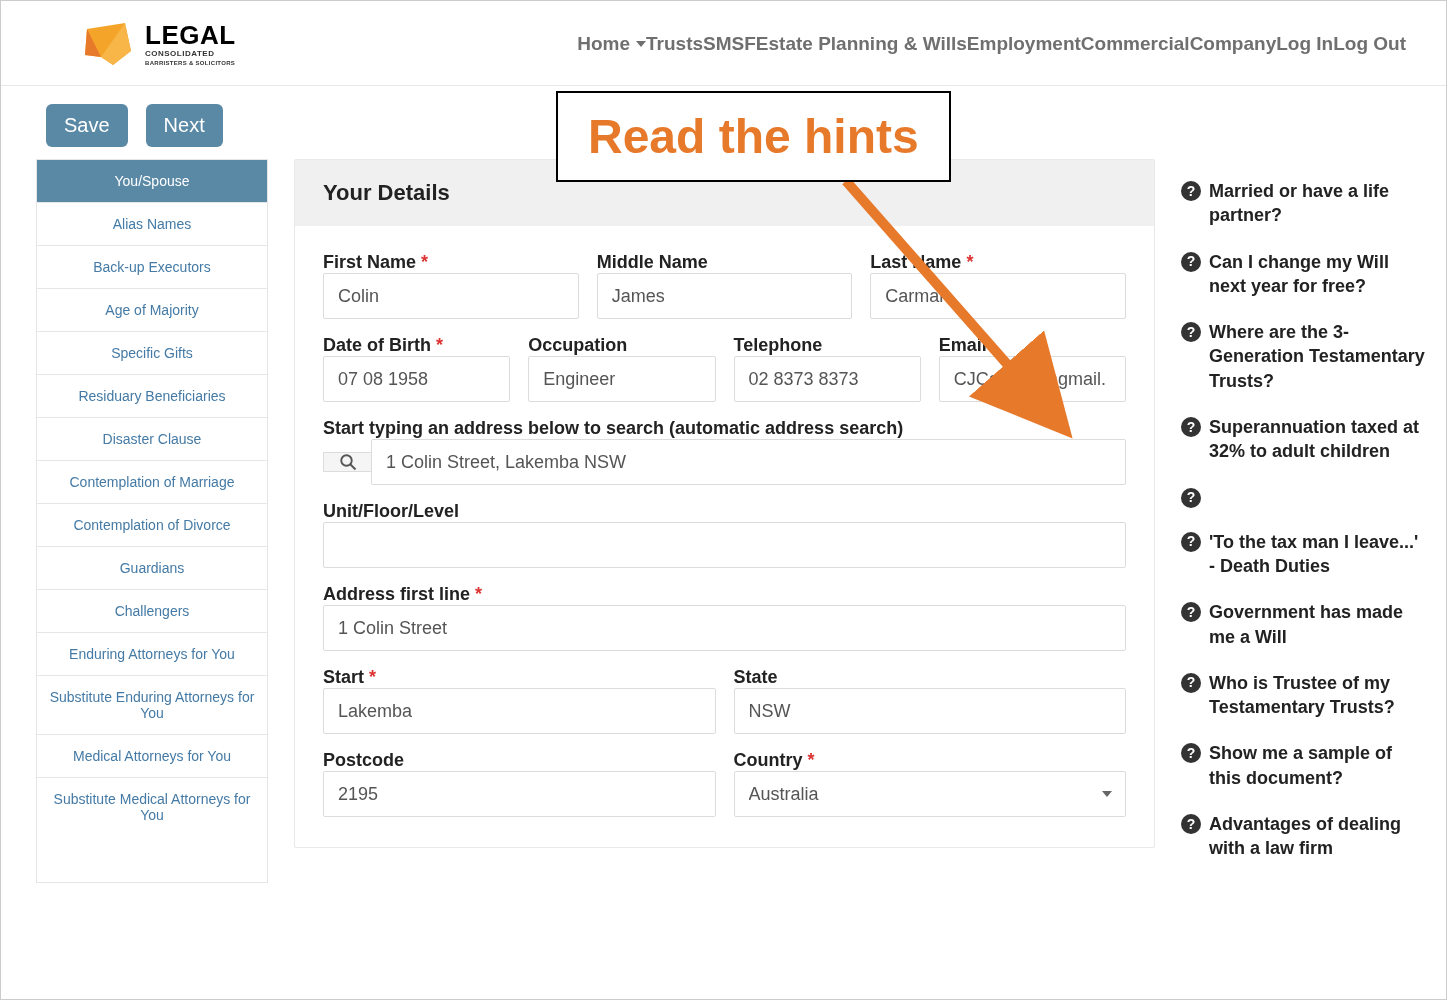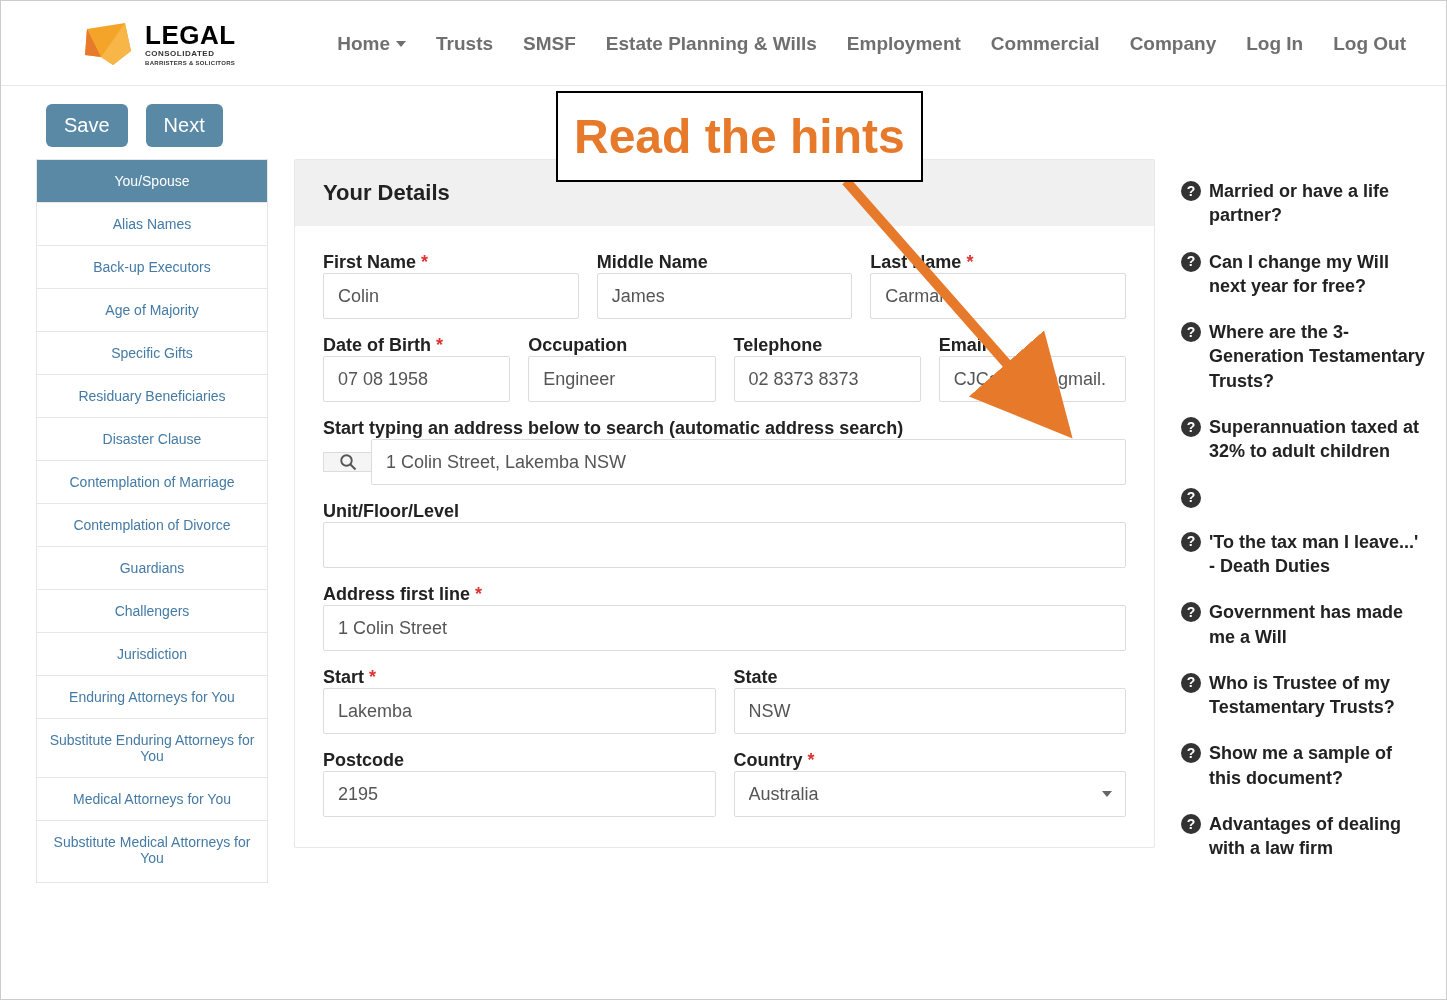--- a/index.html
+++ b/index.html
@@ -42,21 +42,20 @@
     font-size: 8px;
     font-weight: 700;
     letter-spacing: 0.5px;
     color: #333;
     display: block;
     margin-top: 2px;
   }
   .nav {
     display: flex;
     align-items: center;
-    gap: 30px;
     margin-left: auto;
   }
   .nav a {
     color: #6f6f6f;
     font-size: 19px;
     font-weight: 600;
     text-decoration: none;
     display: flex;
     align-items: center;
     gap: 6px;
@@ -203,21 +202,21 @@
     justify-content: center;
     margin-top: 2px;
   }
   
   .callout {
     position: absolute;
     top: 90px;
     left: 555px;
     background: #fff;
     border: 2.5px solid #000;
-    padding: 16px 16px;
+    padding: 16px 30px;
     font-size: 48px;
     font-weight: 800;
     color: #e7792b;
     z-index: 10;
   }
   .arrow {
     position: absolute;
     top: 170px;
     left: 835px;
     z-index: 9;
@@ -274,21 +273,20 @@
       <a class="sidebar-item">Alias Names</a>
       <a class="sidebar-item">Back-up Executors</a>
       <a class="sidebar-item">Age of Majority</a>
       <a class="sidebar-item">Specific Gifts</a>
       <a class="sidebar-item">Residuary Beneficiaries</a>
       <a class="sidebar-item">Disaster Clause</a>
       <a class="sidebar-item">Contemplation of Marriage</a>
       <a class="sidebar-item">Contemplation of Divorce</a>
       <a class="sidebar-item">Guardians</a>
       <a class="sidebar-item">Challengers</a>
-      <a class="sidebar-item">Jurisdiction</a>
       <a class="sidebar-item">Enduring Attorneys for You</a>
       <a class="sidebar-item">Substitute Enduring Attorneys for You</a>
       <a class="sidebar-item">Medical Attorneys for You</a>
       <a class="sidebar-item">Substitute Medical Attorneys for You</a>
     </div>
 
     <div class="main">
       <div class="card">
         <div class="card-header">Your Details</div>
         <div class="card-body">

